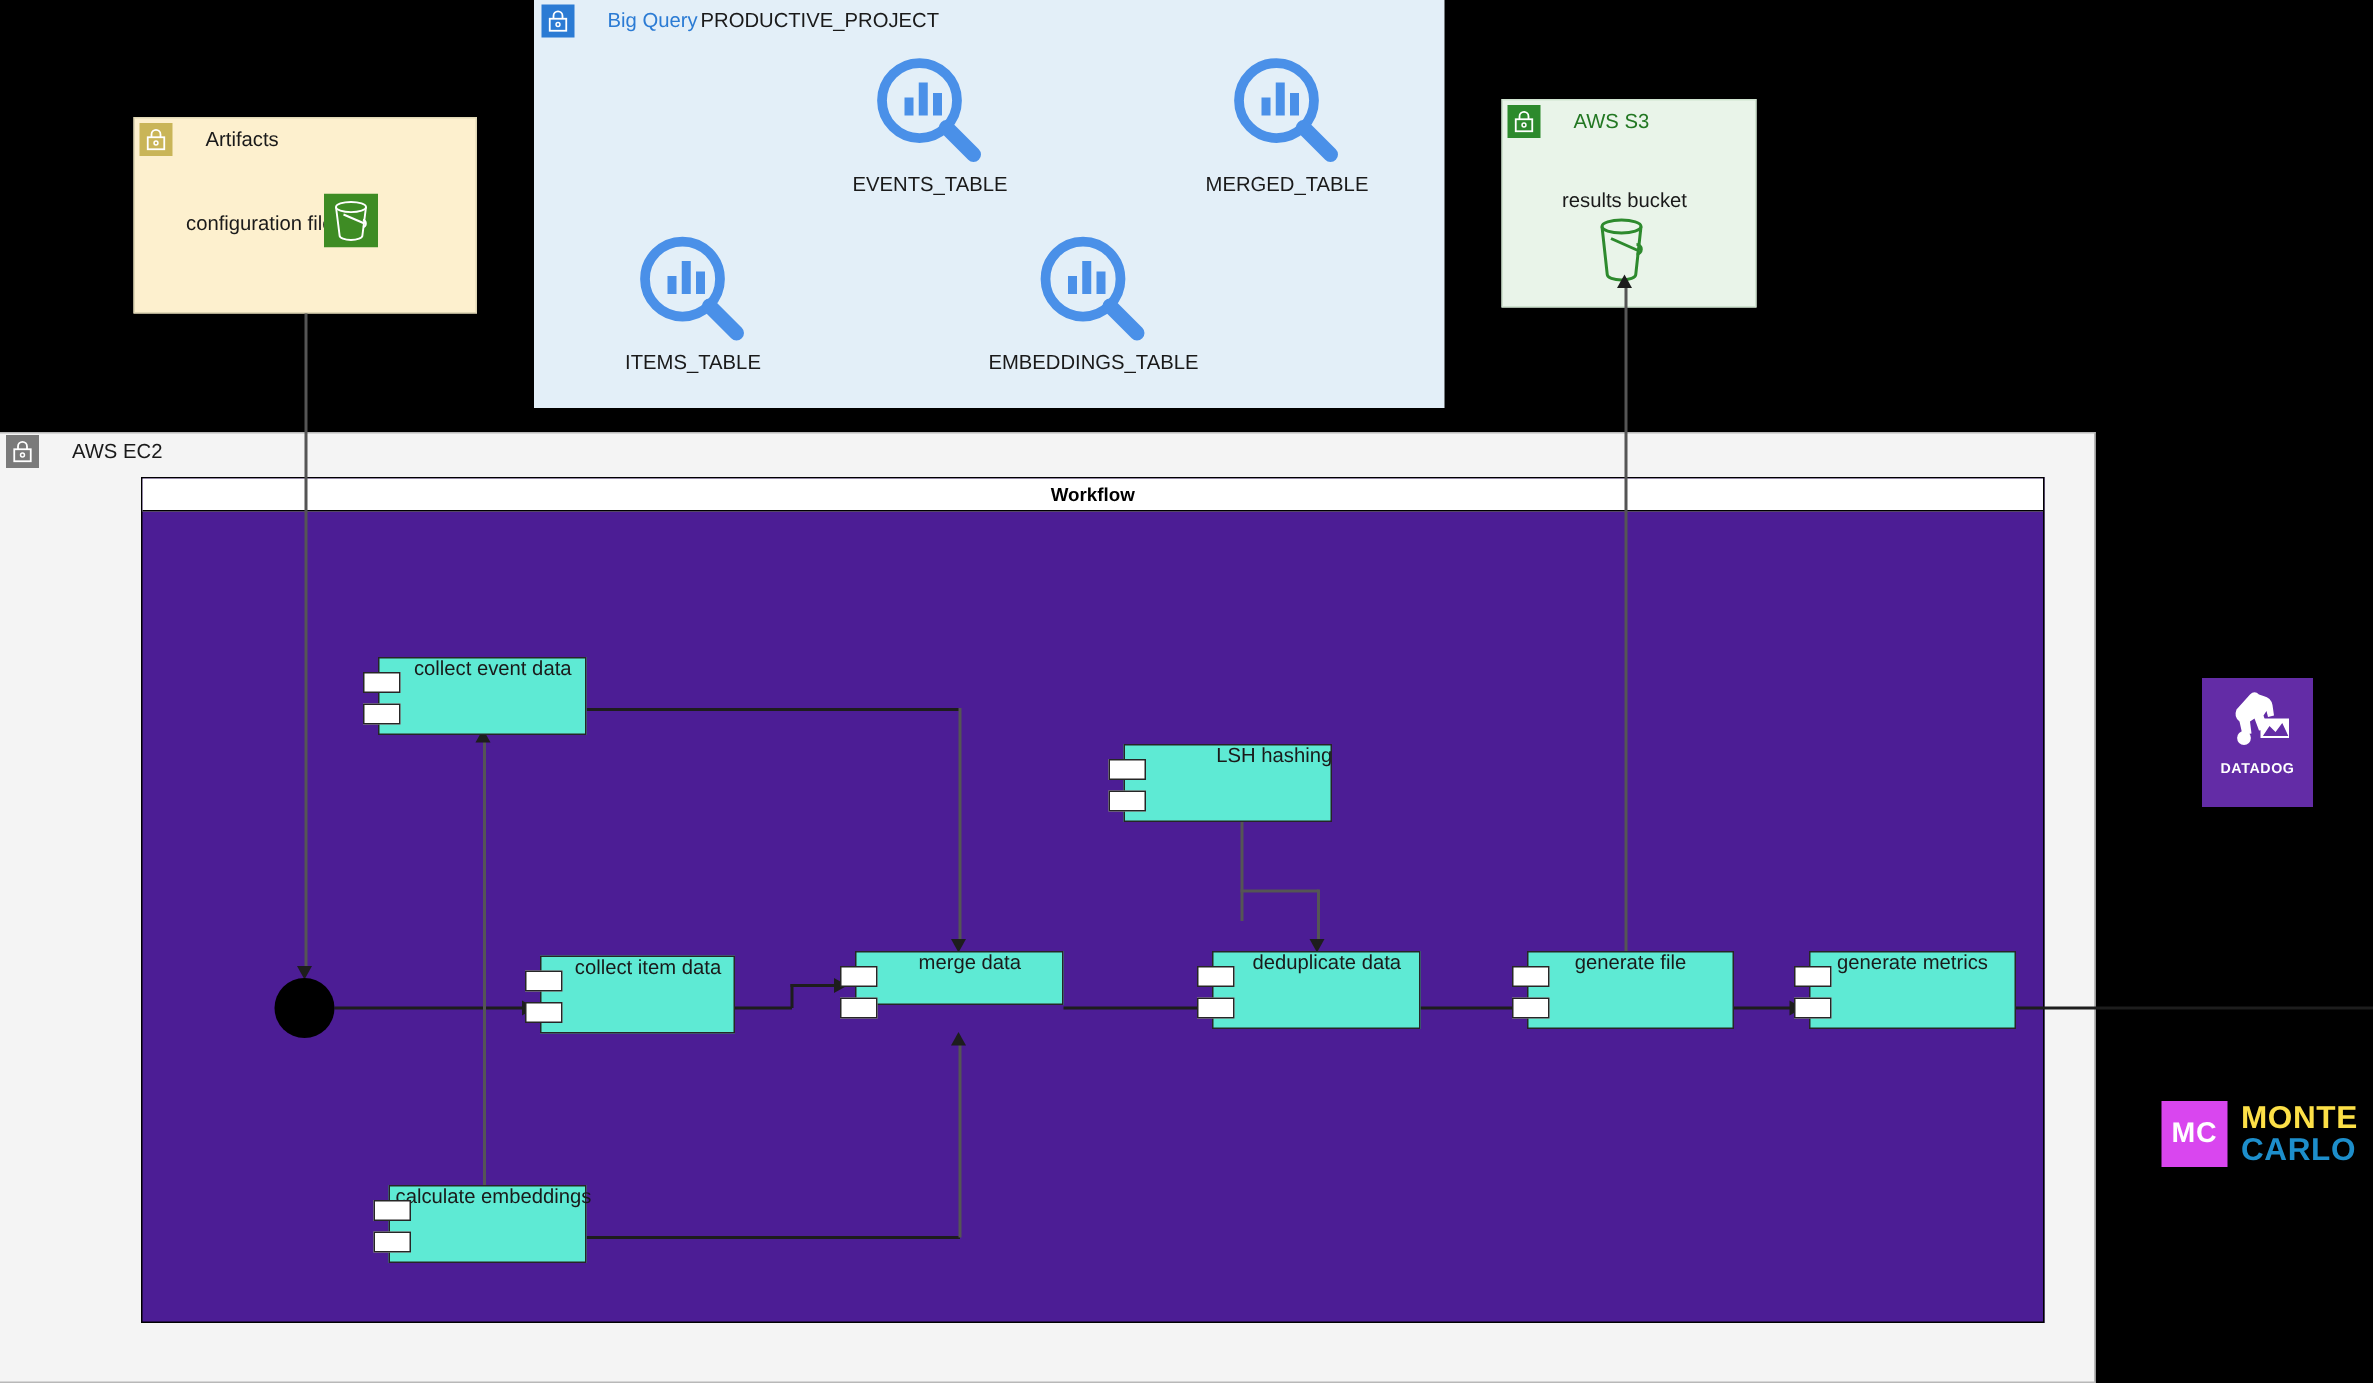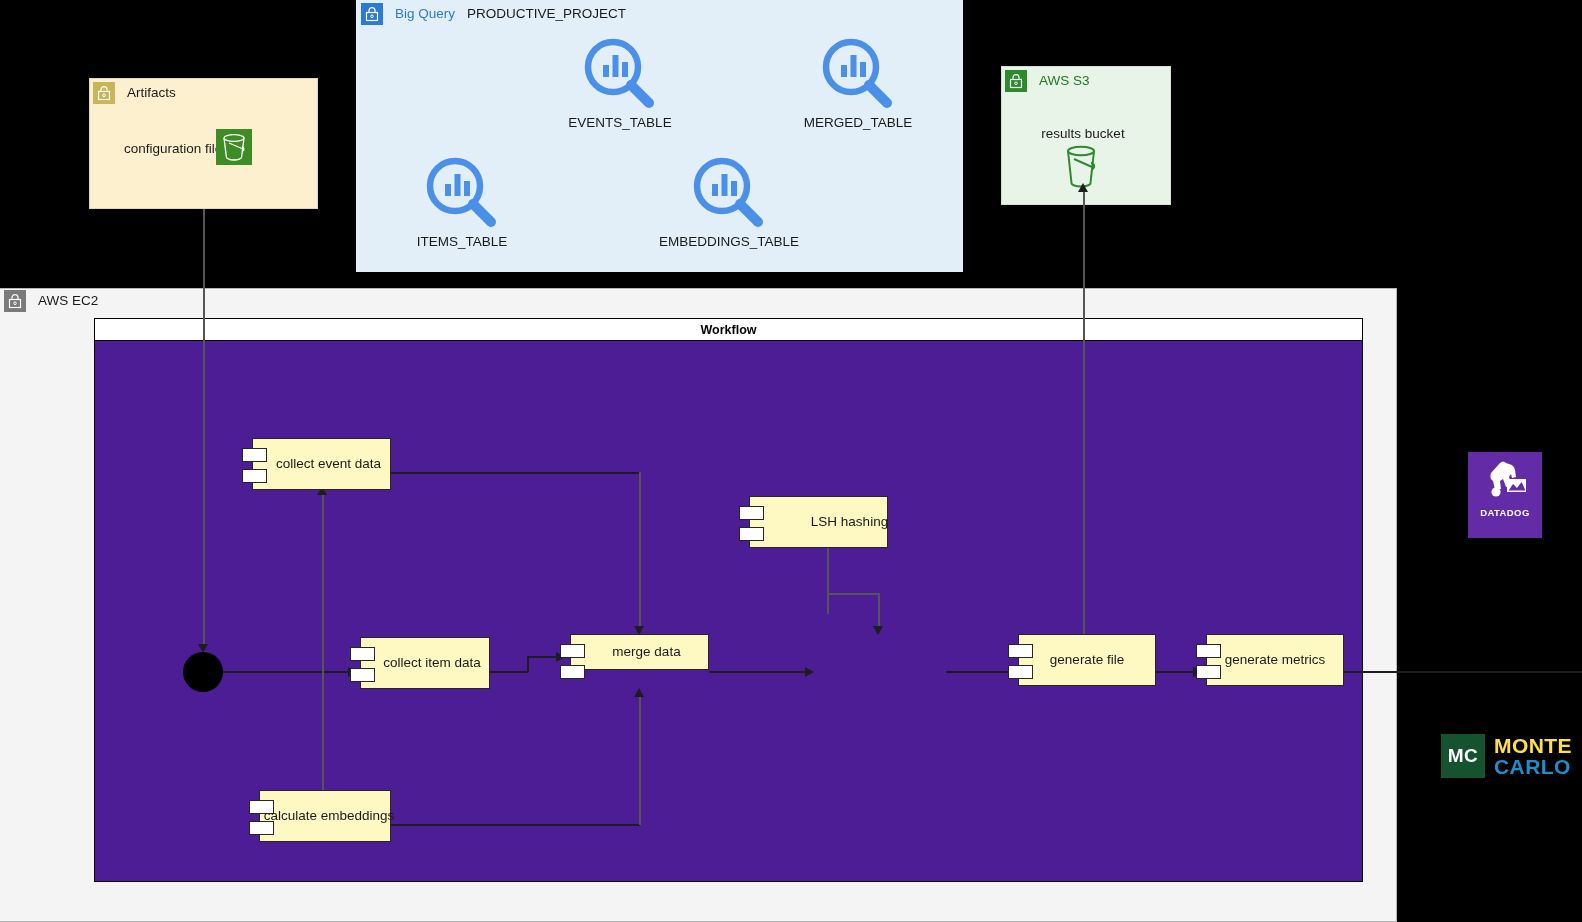--- a/index.html
+++ b/index.html
@@ -2,21 +2,21 @@
 <html><head>
 <meta charset="utf-8">
 <style>
   html,body{margin:0;padding:0;background:#000;}
   body{width:1582px;height:922px;position:relative;overflow:hidden;
        font-family:"Liberation Sans",sans-serif;color:#1a1a1a;}
   .stage{position:absolute;left:0;top:0;width:1582px;height:922px;}
 
   
   .zone{position:absolute;box-sizing:border-box;}
-  .zone-title{position:absolute;display:flex;align-items:center;gap:12px;}
+  .zone-title{position:absolute;display:flex;align-items:center;gap:22px;}
   .lock{width:22px;height:22px;box-sizing:border-box;display:flex;
         align-items:center;justify-content:center;}
   .lock svg{display:block;}
   .zone-label{font-size:13.5px;line-height:1;white-space:nowrap;}
 
   
   #bigquery-zone{left:356px;top:-6px;width:607px;height:278px;background:#e3eff8;}
   #bigquery-title{left:361px;top:3px;}
   #bigquery-title .zone-label{color:#2b7bd4;}
   #bigquery-project{position:absolute;left:467px;top:6px;font-size:13.5px;color:#1a1a1a;}
@@ -41,22 +41,22 @@
 
   
   #workflow-frame{position:absolute;left:94px;top:318px;width:1269px;height:564px;
                   background:#4c1d95;border:1.5px solid #000;box-sizing:border-box;}
   #workflow-header{position:absolute;left:0;top:0;width:100%;height:22px;
                    background:#fff;border-bottom:1.5px solid #000;box-sizing:border-box;
                    display:flex;align-items:center;justify-content:center;}
   #workflow-header span{font-size:12.5px;font-weight:bold;color:#000;}
 
   
-  .node{position:absolute;background:#fef9c3;border:1px solid #262626;box-sizing:border-box;
-        display:flex;align-items:center;justify-content:center;}
+  .node{position:absolute;background:#5eead4;border:1px solid #262626;box-sizing:border-box;
+        display:flex;justify-content:center;}
   .node .node-label{font-size:13.5px;color:#1a1a1a;white-space:nowrap;line-height:1;}
   .node .tab{position:absolute;left:-11px;width:25px;height:14px;background:#fff;
              border:1px solid #262626;box-sizing:border-box;}
   .node .tab.t1{top:9px;}
   .node .tab.t2{top:30px;}
 
   
   #start-node{position:absolute;left:183px;top:652px;width:40px;height:40px;
               border-radius:50%;background:#000;}
 
@@ -81,21 +81,21 @@
 
   
   #datadog-logo{position:absolute;left:1468px;top:452px;width:74px;height:86px;
                 background:#632ca6;display:flex;flex-direction:column;
                 align-items:center;justify-content:flex-start;padding-top:7px;
                 box-sizing:border-box;}
   #datadog-wordmark{font-size:9.5px;font-weight:bold;color:#fff;letter-spacing:.4px;
                     margin-top:2px;}
   #montecarlo-logo{position:absolute;left:1441px;top:734px;width:141px;height:44px;
                    display:flex;align-items:center;gap:9px;}
-  #mc-square{width:44px;height:44px;background:#14532d;display:flex;align-items:center;
+  #mc-square{width:44px;height:44px;background:#d946ef;display:flex;align-items:center;
              justify-content:center;}
   #mc-square span{color:#fff;font-size:19px;font-weight:bold;letter-spacing:.5px;}
   #mc-words{display:flex;flex-direction:column;line-height:1.02;}
   #mc-words span{color:#fde047;font-size:21px;font-weight:bold;letter-spacing:.4px;}
   #mc-words span.l2{color:#1d8ecb;}
 </style>
 </head>
 <body>
 
 <div class="stage">
@@ -283,20 +283,25 @@
     <span class="tab t2"></span>
     <span class="node-label" style="margin-left:14px;">merge data</span>
   </div>
 
   <div class="node" id="lsh-hashing" style="left:749px;top:496px;width:139px;height:52px;">
     <span class="tab t1"></span>
     <span class="tab t2"></span>
     <span class="node-label" style="margin-left:14px;padding-left:48px;">LSH hashing</span>
   </div>
 
+  <div class="node" id="deduplicate-data" style="left:808px;top:634px;width:139px;height:52px;">
+    <span class="tab t1"></span>
+    <span class="tab t2"></span>
+    <span class="node-label" style="margin-left:14px;">deduplicate data</span>
+  </div>
 
   <div class="node" id="generate-file" style="left:1018px;top:634px;width:138px;height:52px;">
     <span class="tab t1"></span>
     <span class="tab t2"></span>
     <span class="node-label" style="">generate file</span>
   </div>
 
   <div class="node" id="generate-metrics" style="left:1206px;top:634px;width:138px;height:52px;">
     <span class="tab t1"></span>
     <span class="tab t2"></span>

